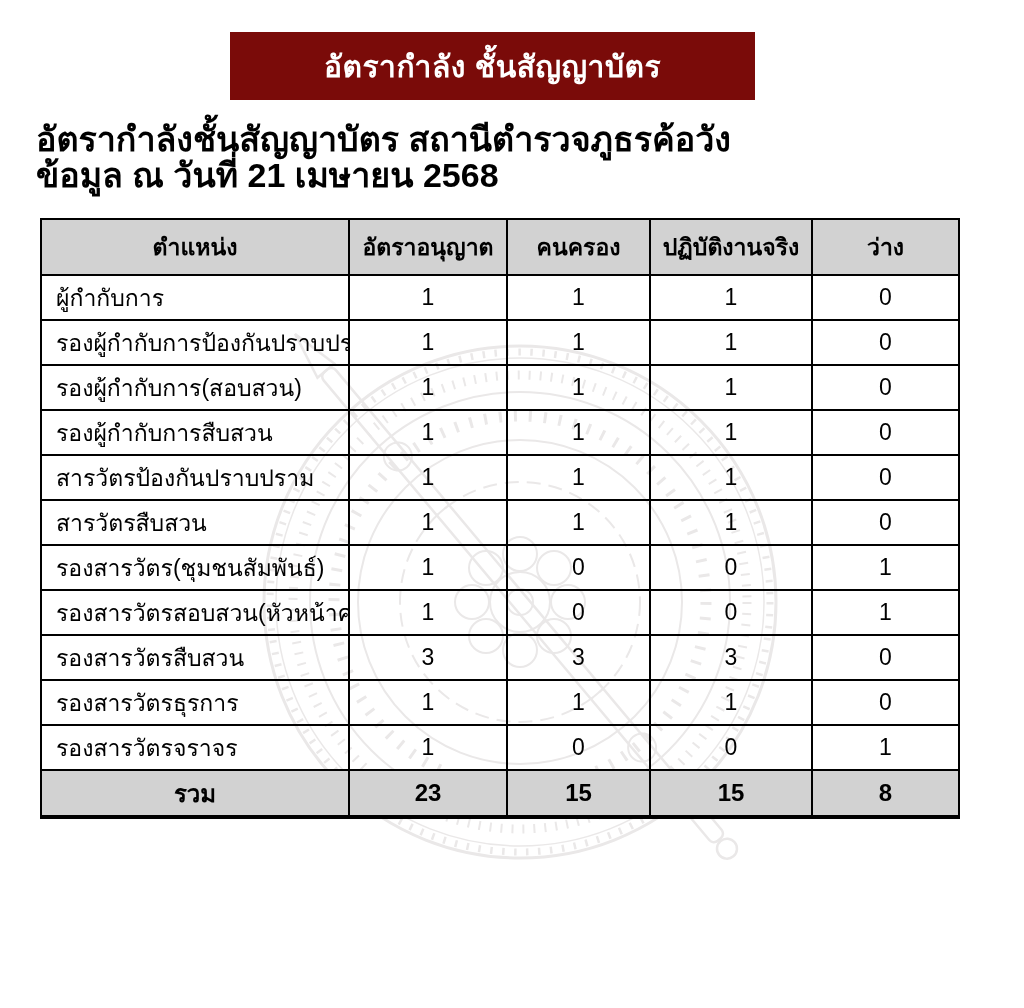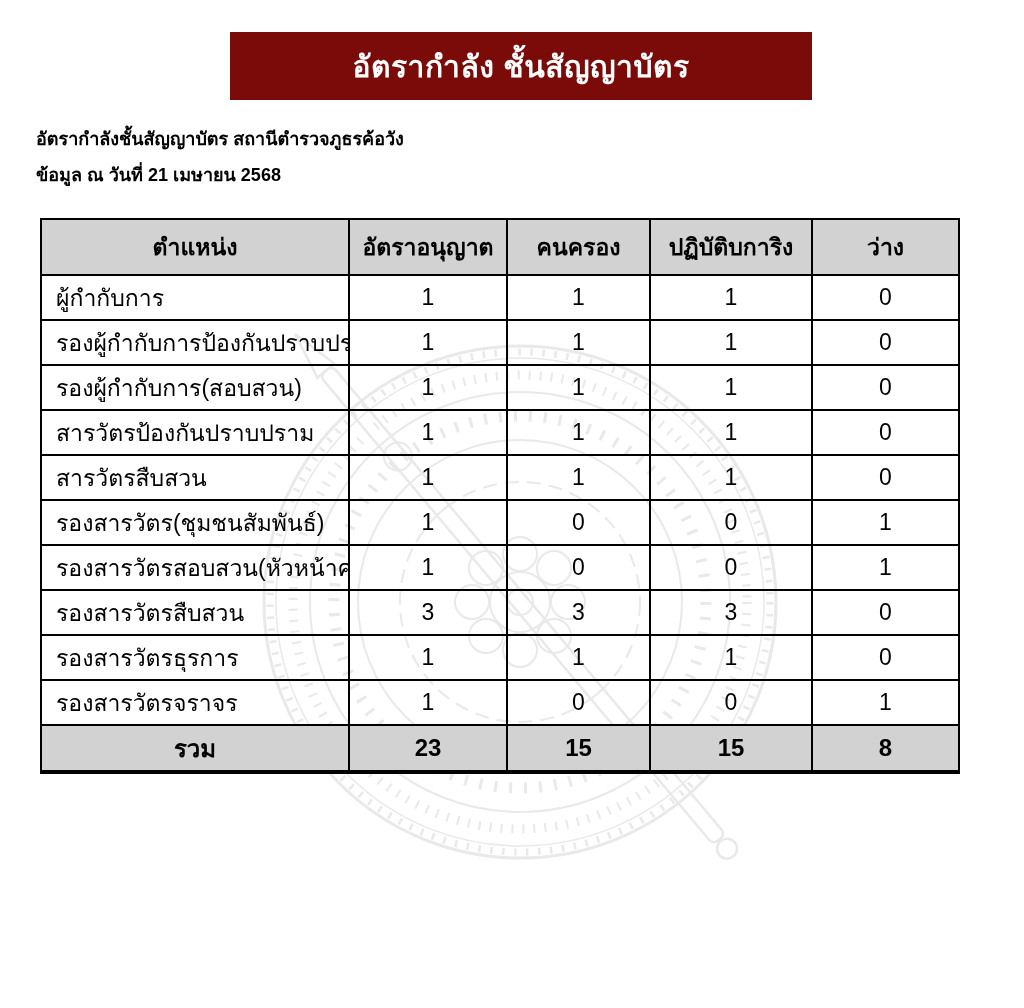--- a/index.html
+++ b/index.html
@@ -6,31 +6,31 @@
   body { font-family: "Liberation Sans", "DejaVu Sans", sans-serif; color: #000; }
   .page {
     position: relative; width: 1024px; height: 1008px;
     background: #ffffff; overflow: hidden;
   }
   .watermark {
     position: absolute; left: 210px; top: 262px; z-index: 0;
     pointer-events: none;
   }
   .banner {
-    position: absolute; left: 230px; top: 32px; width: 582px; height: 68px;
+    position: absolute; left: 230px; top: 32px; width: 525px; height: 68px;
     background: var(--banner-bg, #7A0B09);
     display: flex; align-items: center; justify-content: center;
     z-index: 2;
   }
   .banner .banner-text {
     color: #ffffff; font-size: 30px; font-weight: bold; letter-spacing: 0.5px;
   }
   .subtitle {
     position: absolute; left: 36px; top: 121px; z-index: 2;
-    font-size: 18px; font-weight: bold; line-height: 36px; color: #000;
+    font-size: 34px; font-weight: bold; line-height: 36px; color: #000;
   }
   table.staff {
     position: absolute; left: 40px; top: 218px; width: 918px; z-index: 1;
     border-collapse: collapse; table-layout: fixed;
     background: transparent;
     border: 2px solid var(--border, #000);
     border-bottom-width: 4px;
   }
   table.staff th, table.staff td {
     border: 2px solid var(--border, #000);
@@ -105,41 +105,48 @@
       <col style="width:158px">
       <col style="width:143px">
       <col style="width:162px">
       <col style="width:147px">
     </colgroup>
     <thead>
       <tr id="hdr-row">
           <th>ตำแหน่ง</th>
           <th>อัตราอนุญาต</th>
           <th>คนครอง</th>
-          <th>ปฏิบัติบการิง</th>
+          <th>ปฏิบัติงานจริง</th>
           <th>ว่าง</th>
         </tr>
     </thead>
     <tbody id="body-rows">
         <tr>
           <td class="pos">ผู้กำกับการ</td>
           <td class="num">1</td>
           <td class="num">1</td>
           <td class="num">1</td>
           <td class="num">0</td>
         </tr>
         <tr>
           <td class="pos">รองผู้กำกับการป้องกันปราบปราม</td>
           <td class="num">1</td>
           <td class="num">1</td>
           <td class="num">1</td>
           <td class="num">0</td>
         </tr>
         <tr>
           <td class="pos">รองผู้กำกับการ(สอบสวน)</td>
+          <td class="num">1</td>
+          <td class="num">1</td>
+          <td class="num">1</td>
+          <td class="num">0</td>
+        </tr>
+        <tr>
+          <td class="pos">รองผู้กำกับการสืบสวน</td>
           <td class="num">1</td>
           <td class="num">1</td>
           <td class="num">1</td>
           <td class="num">0</td>
         </tr>
         <tr>
           <td class="pos">สารวัตรป้องกันปราบปราม</td>
           <td class="num">1</td>
           <td class="num">1</td>
           <td class="num">1</td>

